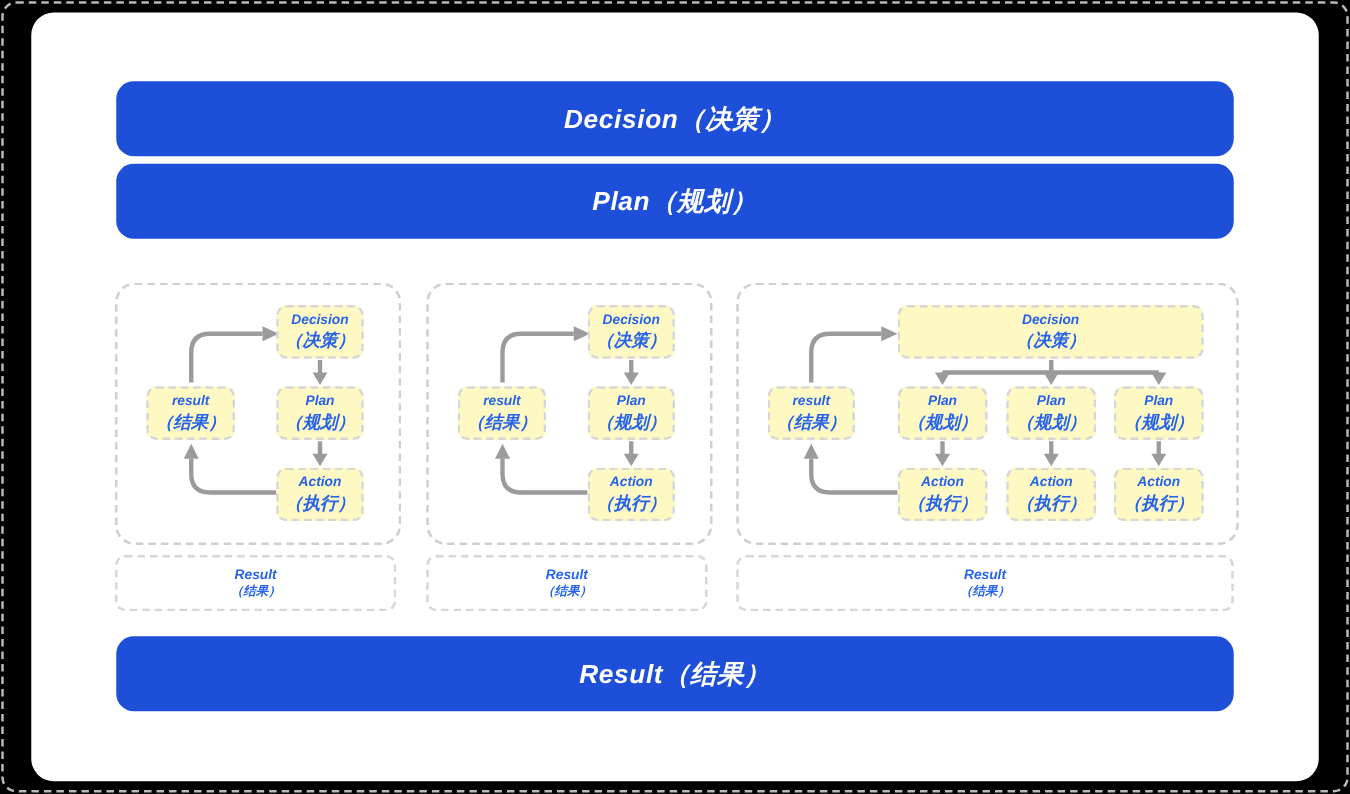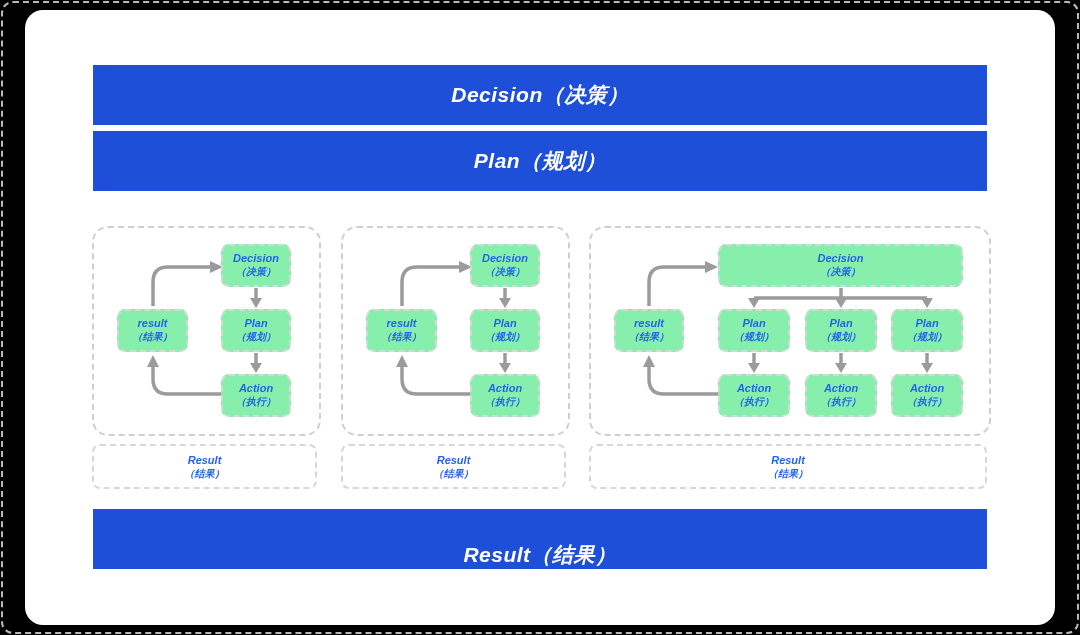--- a/index.html
+++ b/index.html
@@ -3,28 +3,28 @@
 <meta charset="utf-8">
 <style>
   html,body{margin:0;padding:0;background:#000;}
   .canvas{position:relative;width:1080px;height:635px;background:#000;overflow:hidden;
           font-family:"Liberation Sans","DejaVu Sans",sans-serif;}
   .edge-border{position:absolute;left:1px;top:1px;width:1074px;height:629px;
                border:2px dashed #b9b9b9;border-radius:12px;}
   .card{position:absolute;left:25px;top:10px;width:1030px;height:615px;
         background:#ffffff;border-radius:18px;}
   .banner{position:absolute;left:93px;width:894px;height:60px;background:#1d4fd8;
-          border-radius:0;display:flex;align-items:center;justify-content:center;}
+          border-radius:14px;display:flex;align-items:center;justify-content:center;}
   .banner span{color:#ffffff;font-size:21px;font-style:italic;font-weight:600;letter-spacing:0.5px;}
   .panel{position:absolute;border:2px dashed #cfcfcf;border-radius:16px;background:transparent;}
-  .node{position:absolute;background:#86efac;border:2px dashed #d7d7d7;border-radius:8px;
+  .node{position:absolute;background:#fef9c3;border:2px dashed #d7d7d7;border-radius:8px;
         display:flex;flex-direction:column;align-items:center;justify-content:center;
         color:#2563eb;font-style:italic;line-height:1.25;box-sizing:border-box;}
   .node .en{font-size:11px;font-weight:700;}
-  .node .zh{font-size:10px;font-weight:600;}
+  .node .zh{font-size:14px;font-weight:600;}
   .rbox{position:absolute;background:#fff;border:2px dashed #d7d7d7;border-radius:8px;
         display:flex;flex-direction:column;align-items:center;justify-content:center;
         color:#2563eb;font-style:italic;line-height:1.3;box-sizing:border-box;}
   .rbox .en{font-size:11px;font-weight:700;}
   .rbox .zh{font-size:10px;font-weight:600;}
   .arrows{position:absolute;left:0;top:0;pointer-events:none;}
   .arrows path{stroke:#9b9b9b;stroke-width:3.5px;fill:none;}
   .arrows polygon{fill:#9b9b9b;stroke:none;}
 </style>
 </head>
@@ -182,16 +182,16 @@
   </div>
   <div class="rbox" style="left:341px;top:444px;width:225px;height:45px;">
     <span class="en">Result</span>
     <span class="zh">（结果）</span>
   </div>
   <div class="rbox" style="left:589px;top:444px;width:398px;height:45px;">
     <span class="en">Result</span>
     <span class="zh">（结果）</span>
   </div>
 
-  <div class="banner" style="top:509px;align-items:flex-end;">
+  <div class="banner" style="top:509px;">
     <span>Result（结果）</span>
   </div>
 </div>
 
 </body></html>

